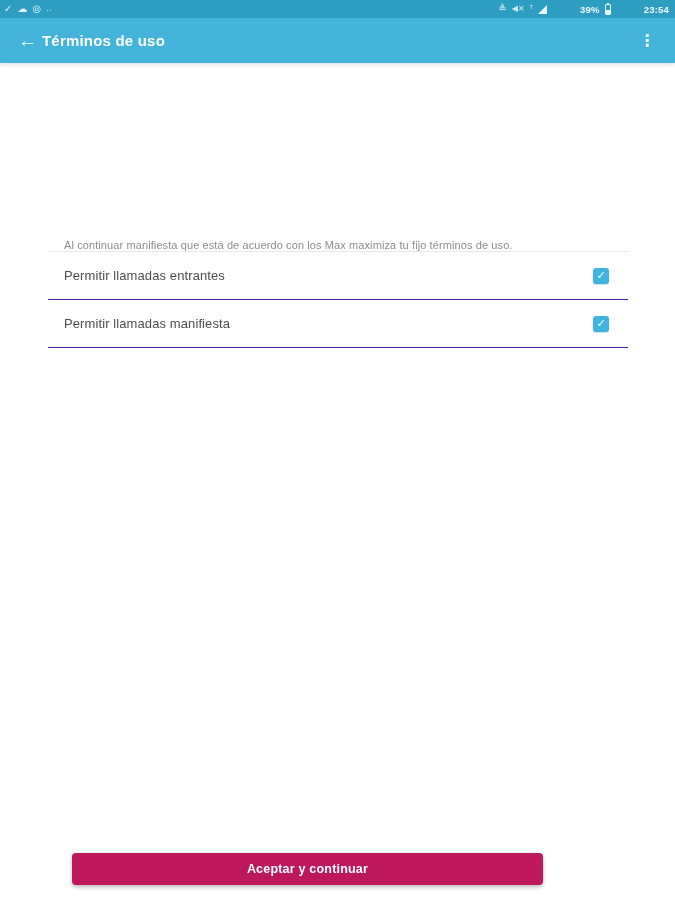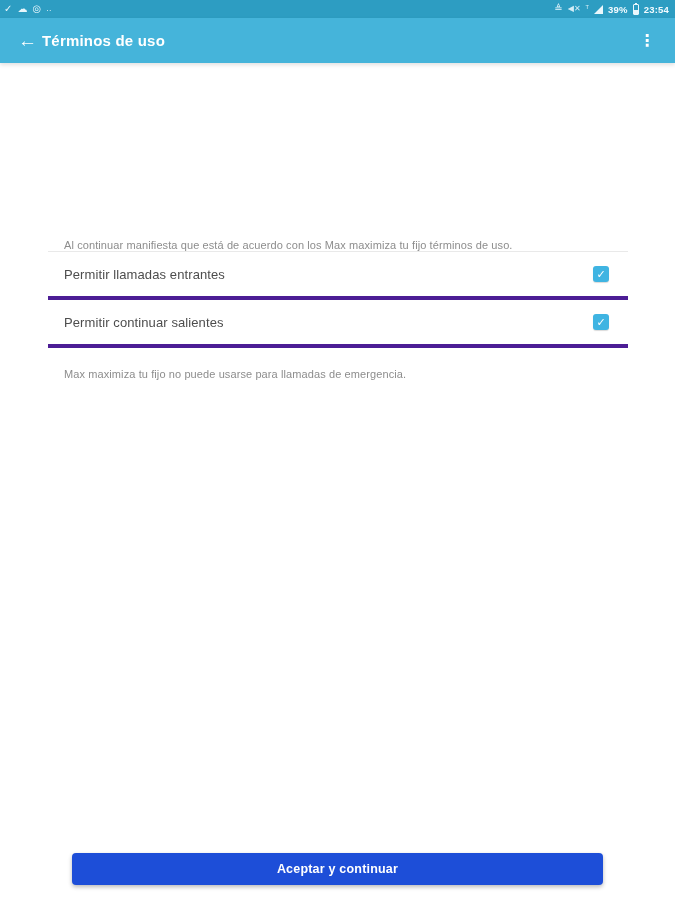--- a/index.html
+++ b/index.html
@@ -18,21 +18,21 @@
     display: flex;
     align-items: center;
     justify-content: space-between;
     padding: 0 6px 0 4px;
     color: #f2fbff;
     font-size: 10px;
   }
   .sb-group { display: flex; align-items: center; gap: 5px; }
   .sb-icon { font-size: 10px; line-height: 1; opacity: 0.95; }
   .sb-small { font-size: 8px; opacity: 0.85; }
-  .sb-time, .sb-batt-pct { font-size: 9.5px; font-weight: bold; letter-spacing: 0.2px; }
+  .sb-time, .sb-batt-pct { font-size: 9.5px; font-weight: bold; letter-spacing: 0.2px; margin-left: 28px; }
   .signal-tri {
     width: 0; height: 0;
     border-left: 9px solid transparent;
     border-bottom: 9px solid #eaf7fc;
     display: inline-block;
   }
   .battery {
     width: 6px; height: 11px;
     border: 1px solid #eaf7fc;
     border-radius: 1px;
@@ -94,21 +94,21 @@
     letter-spacing: 0.1px;
   }
   .list {
     border-top: 1px solid #e9e9e9;
   }
   .list-row {
     height: 48px;
     display: flex;
     align-items: center;
     justify-content: space-between;
-    border-bottom: 4px solid #4c1d95;
+    border-bottom: 1px solid #4c1d95;
     padding-left: 16px;
     cursor: pointer;
     text-align: right;
   }
   .row-label {
     font-size: 13px;
     color: #4d4d4d;
     letter-spacing: 0.1px;
   }
   .checkbox {
@@ -130,23 +130,23 @@
     font-size: 11px;
     color: #8d8d8d;
     letter-spacing: 0.1px;
   }
 
   
   .primary-button {
     position: absolute;
     left: 72px;
     top: 853px;
-    width: 531px;
+    width: 471px;
     height: 32px;
-    background: #1d4ed8;
+    background: #be185d;
     border: none;
     border-radius: 4px;
     color: #ffffff;
     font-family: "Liberation Sans", sans-serif;
     font-size: 12.5px;
     font-weight: bold;
     letter-spacing: 0.2px;
     cursor: pointer;
     box-shadow: 0 2px 4px rgba(0,0,0,0.28);
   }
@@ -180,21 +180,20 @@
 
 <div class="content">
   <p class="intro-text">Al continuar manifiesta que está de acuerdo con los Max maximiza tu fijo términos de uso.</p>
 
   <div class="list">
     <div class="list-row">
       <span class="row-label">Permitir llamadas entrantes</span>
       <span class="checkbox">✓</span>
     </div>
     <div class="list-row">
-      <span class="row-label">Permitir continuar salientes</span>
+      <span class="row-label">Permitir llamadas manifiesta</span>
       <span class="checkbox">✓</span>
     </div>
   </div>
 
-  <p class="note-text">Max maximiza tu fijo no puede usarse para llamadas de emergencia.</p>
 </div>
 
 <button class="primary-button">Aceptar y continuar</button>
 
 </body></html>

